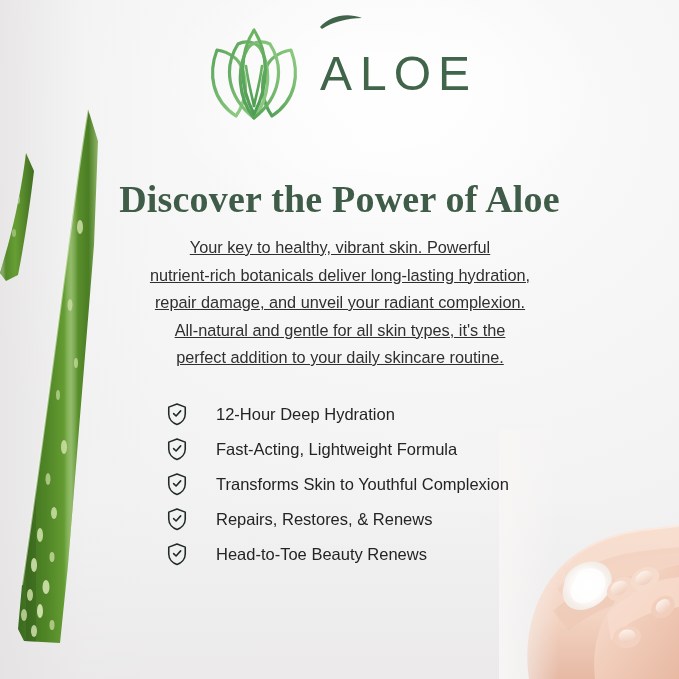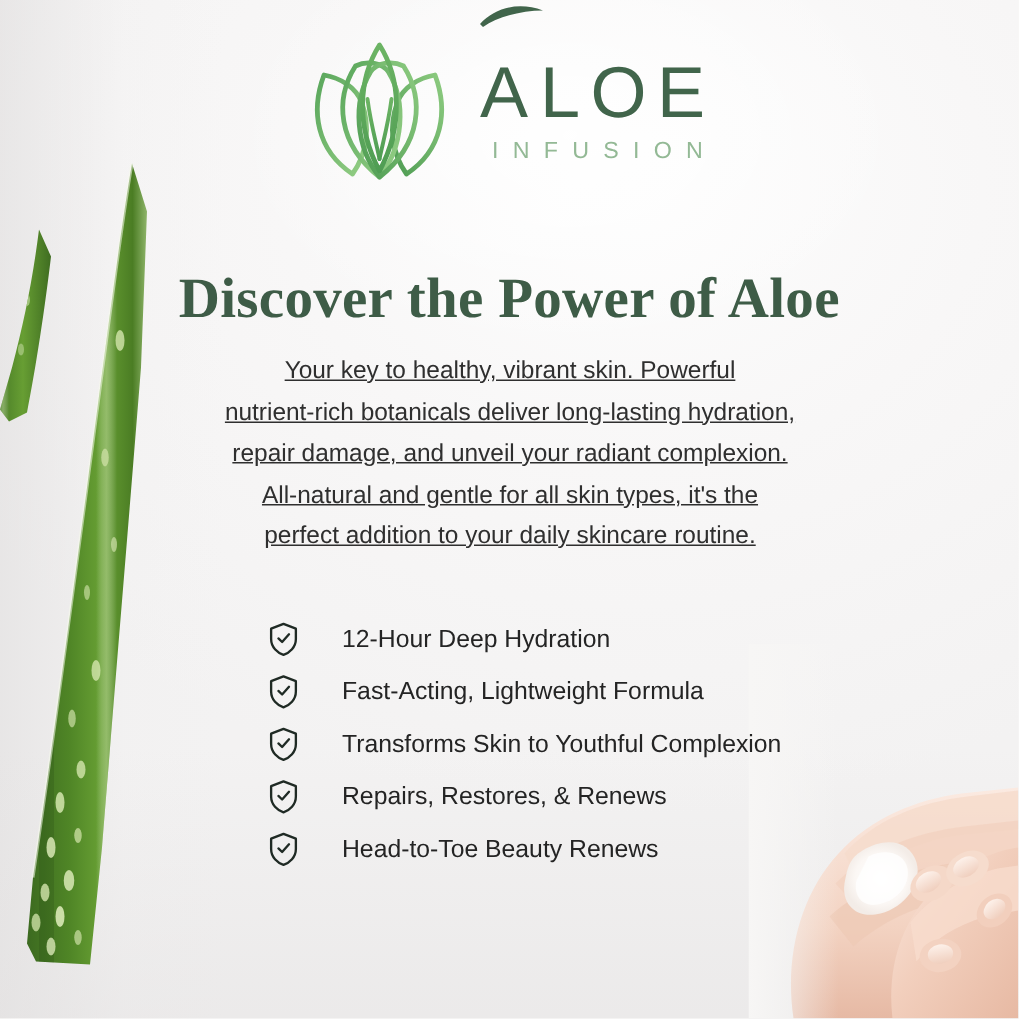--- a/index.html
+++ b/index.html
@@ -276,35 +276,34 @@
     <div class="logo-type">
       <div class="logo-word">
         <span class="swoosh-a">
           <span>A</span>
           <svg width="46" height="20" viewBox="0 0 46 20">
             <path d="M2,17 C12,6 28,2 44,8 C30,8 14,12 4,19 Z" fill="#41654b"></path>
           </svg>
         </span>
         <span>LOE</span>
       </div>
-      <div class="logo-sub">INFUSION</div>
     </div>
   </div>
 
   <h1 class="headline">Discover the Power of Aloe</h1>
 
   <div class="body-copy">
     <p>Your key to healthy, vibrant skin. Powerful</p>
     <p>nutrient-rich botanicals deliver long-lasting hydration,</p>
     <p>repair damage, and unveil your radiant complexion.</p>
     <p>All-natural and gentle for all skin types, it's the</p>
     <p>perfect addition to your daily skincare routine.</p>
   </div>
 
-  <ul class="features" style="list-style:none;margin:12px;padding:0;">
+  <ul class="features" style="list-style:none;margin:0;padding:0;">
     <li class="feature">
       <span class="feature-icon">
         <svg viewBox="0 0 24 26" width="22" height="24" fill="none" stroke="#1f2a24" stroke-width="1.7" stroke-linecap="round" stroke-linejoin="round">
           <path d="M12,2 L21,5.5 L21,13 C21,19 16.5,23 12,24.5 C7.5,23 3,19 3,13 L3,5.5 Z"></path>
           <path d="M8.3,12.6 L11,15.2 L16,9.6"></path>
         </svg>
       </span>
       <span class="feature-label">12-Hour Deep Hydration</span>
     </li>
     <li class="feature">

